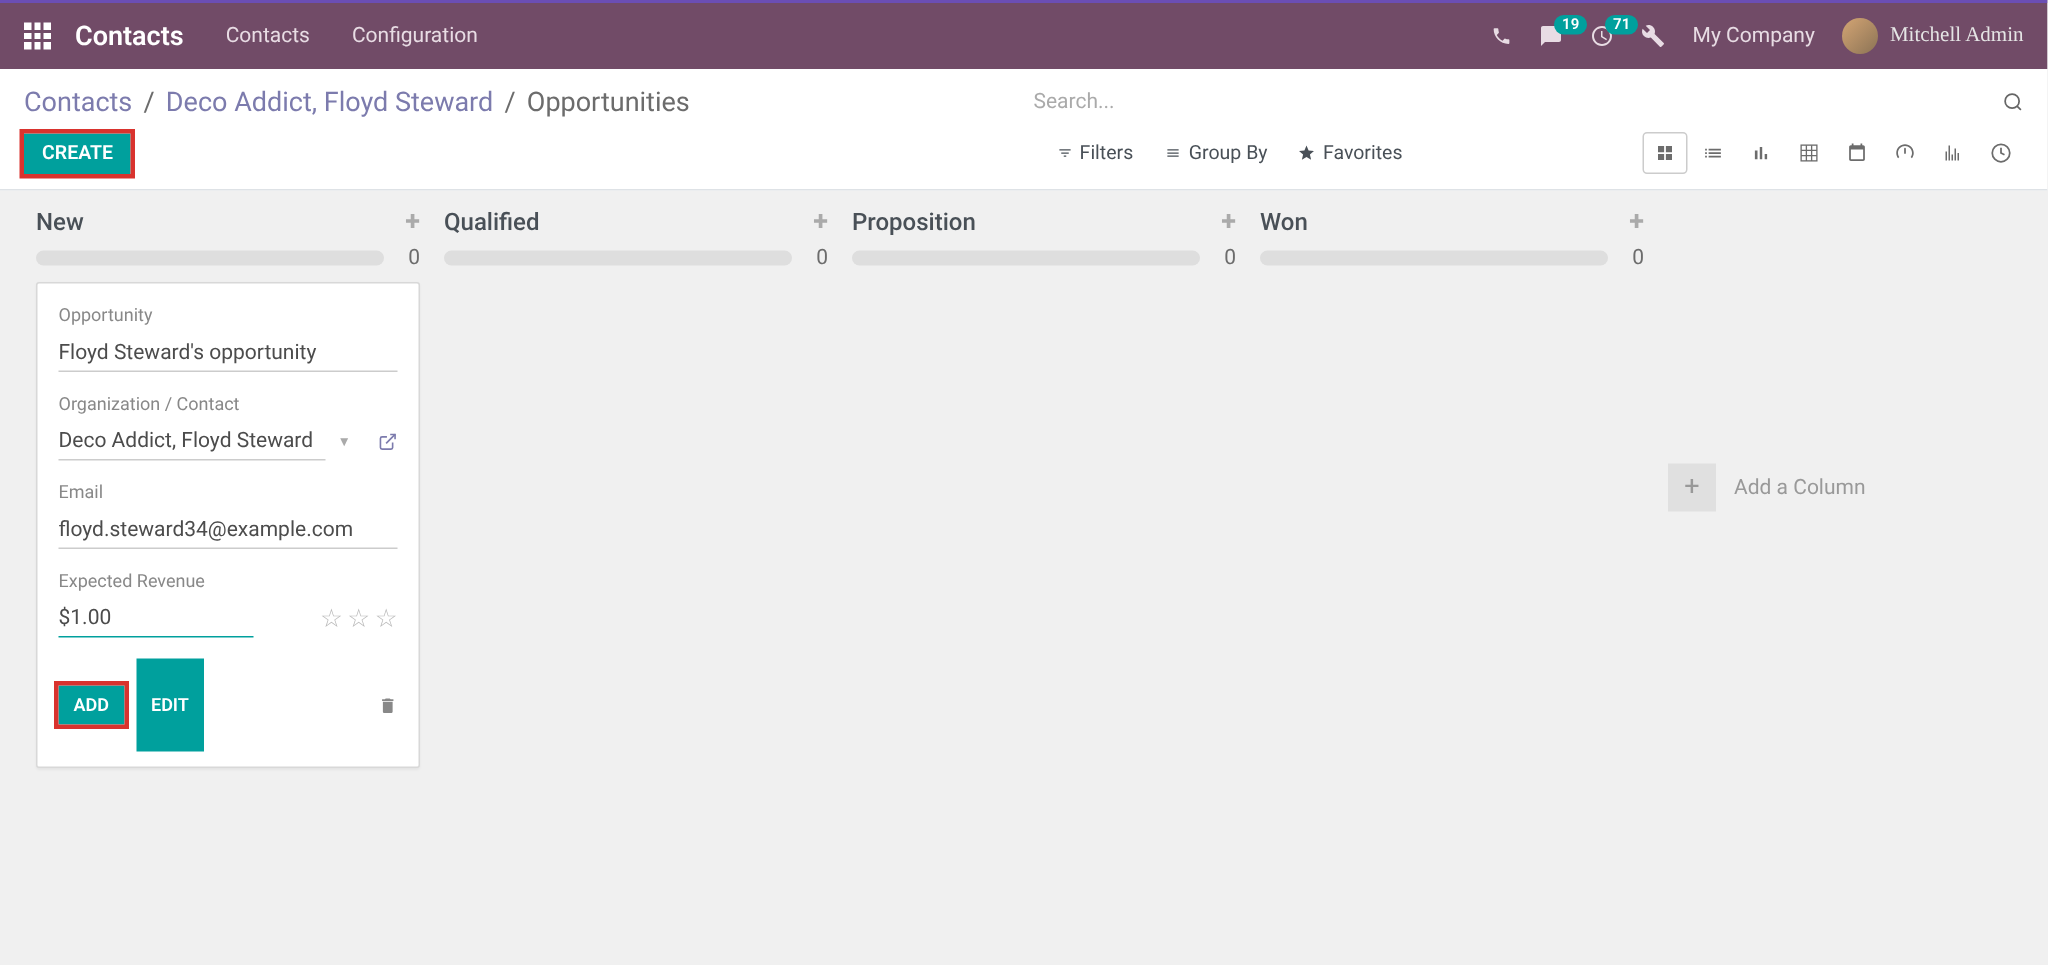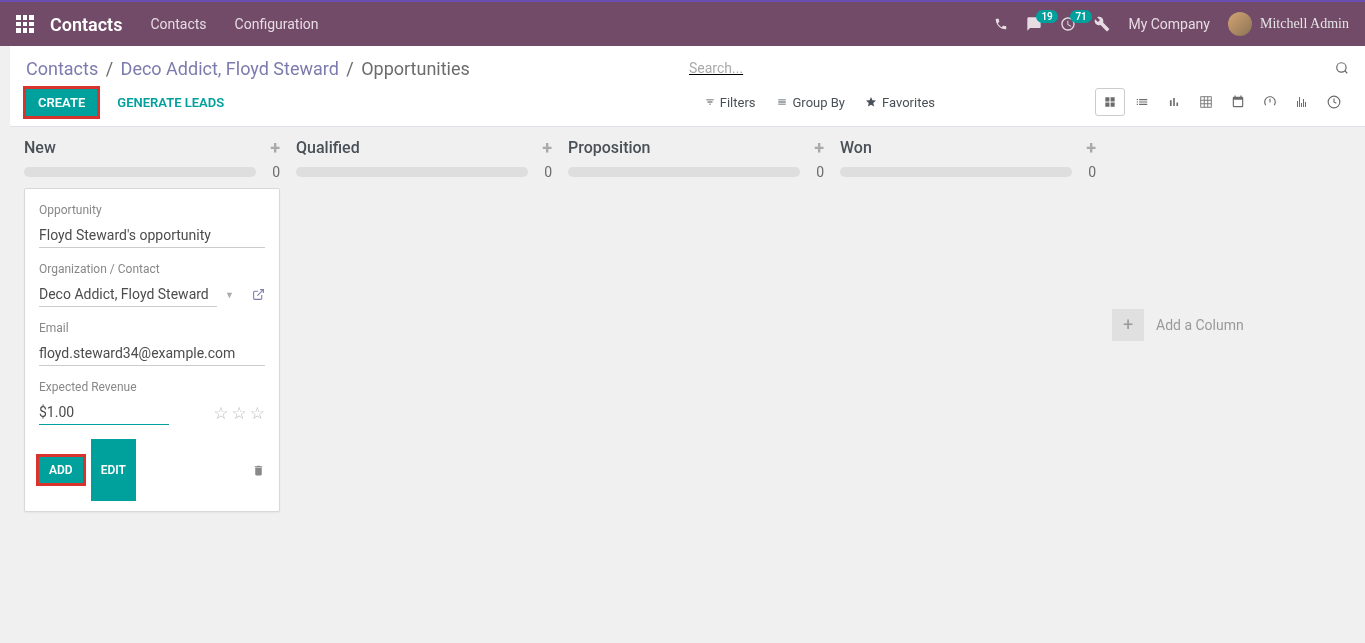--- a/index.html
+++ b/index.html
@@ -11,27 +11,27 @@
 .brand { font-size: 18px; font-weight: 600; margin-right: 28px; }
 .nav-link { font-size: 14px; margin-right: 28px; cursor: pointer; color: #e8dce4; }
 .topbar-right { margin-left: auto; display: flex; align-items: center; gap: 18px; }
 .icon-btn { cursor: pointer; color: #e8dce4; display: flex; align-items: center; position: relative; }
 .badge { background: #00a09d; color: #fff; font-size: 10px; padding: 1px 5px; border-radius: 8px; position: absolute; top: -6px; left: 10px; font-weight: 600; }
 .company-name { font-size: 14px; color: #e8dce4; cursor: pointer; }
 .user-box { display: flex; align-items: center; gap: 8px; cursor: pointer; }
 .avatar { width: 24px; height: 24px; border-radius: 50%; background: linear-gradient(135deg, #d4a574, #8b7355); }
 .user-name { font-size: 14px; color: #e5e5e5; font-family: Liberation Serif, serif; }
 
-.header-area { background: #fff; padding: 10px 16px 0; border-bottom: 1px solid #dee2e6; margin-left: 10px; }
+.header-area { background: #fff; padding: 10px 16px 0; border-bottom: 1px solid #dee2e6; }
 .breadcrumb-row { display: flex; align-items: center; margin-bottom: 8px; }
 .breadcrumb { font-size: 18px; color: #6c6c6c; }
 .breadcrumb a { color: #7c7bad; text-decoration: none; cursor: pointer; }
 .breadcrumb .sep { color: #6c6c6c; margin: 0 3px; }
 .breadcrumb .current { color: #6c6c6c; }
-.search-box { margin-left: auto; display: flex; align-items: center; width: 660px; border-bottom: none; text-decoration: underline; }
+.search-box { margin-left: auto; display: flex; align-items: center; width: 660px; border-bottom: none; }
 .search-box input { border: none; outline: none; font-size: 14px; width: 100%; padding: 4px 0; color: #333; }
 .search-box input::placeholder { color: #aaa; }
 .search-icon { color: #666; cursor: pointer; }
 
 .toolbar-row { display: flex; align-items: center; padding-bottom: 10px; }
 .btn-create { background: #00a09d; color: #fff; border: none; padding: 6px 12px; font-size: 13px; font-weight: 600; cursor: pointer; }
 .btn-create.highlight { outline: 3px solid #d9332e; outline-offset: 0; }
 .btn-gen { background: transparent; color: #00a09d; border: none; padding: 6px 12px; font-size: 13px; font-weight: 600; cursor: pointer; margin-left: 8px; }
 .filter-group { margin-left: auto; margin-right: 160px; display: flex; gap: 20px; }
 .filter-item { display: flex; align-items: center; gap: 5px; font-size: 13px; color: #495057; cursor: pointer; }
@@ -135,21 +135,20 @@
       <span class="search-icon">
         <svg width="14" height="14" viewBox="0 0 24 24" fill="none" stroke="currentColor" stroke-width="2">
             <circle cx="11" cy="11" r="8"></circle>
             <path d="m21 21-4.35-4.35"></path>
           </svg>
       </span>
     </div>
   </div>
   <div class="toolbar-row">
     <button class="btn-create highlight">CREATE</button>
-    <button class="btn-gen">GENERATE LEADS</button>
     <div class="filter-group">
       <div class="filter-item">
         <svg width="10" height="10" viewBox="0 0 24 24" fill="currentColor">
             <path d="M10 18h4v-2h-4v2zM3 6v2h18V6H3zm3 7h12v-2H6v2z"></path>
           </svg>
         <span>Filters</span>
       </div>
       <div class="filter-item">
         <svg width="12" height="10" viewBox="0 0 24 24" fill="currentColor">
             <path d="M3 18h18v-2H3v2zm0-5h18v-2H3v2zm0-7v2h18V6H3z"></path>

